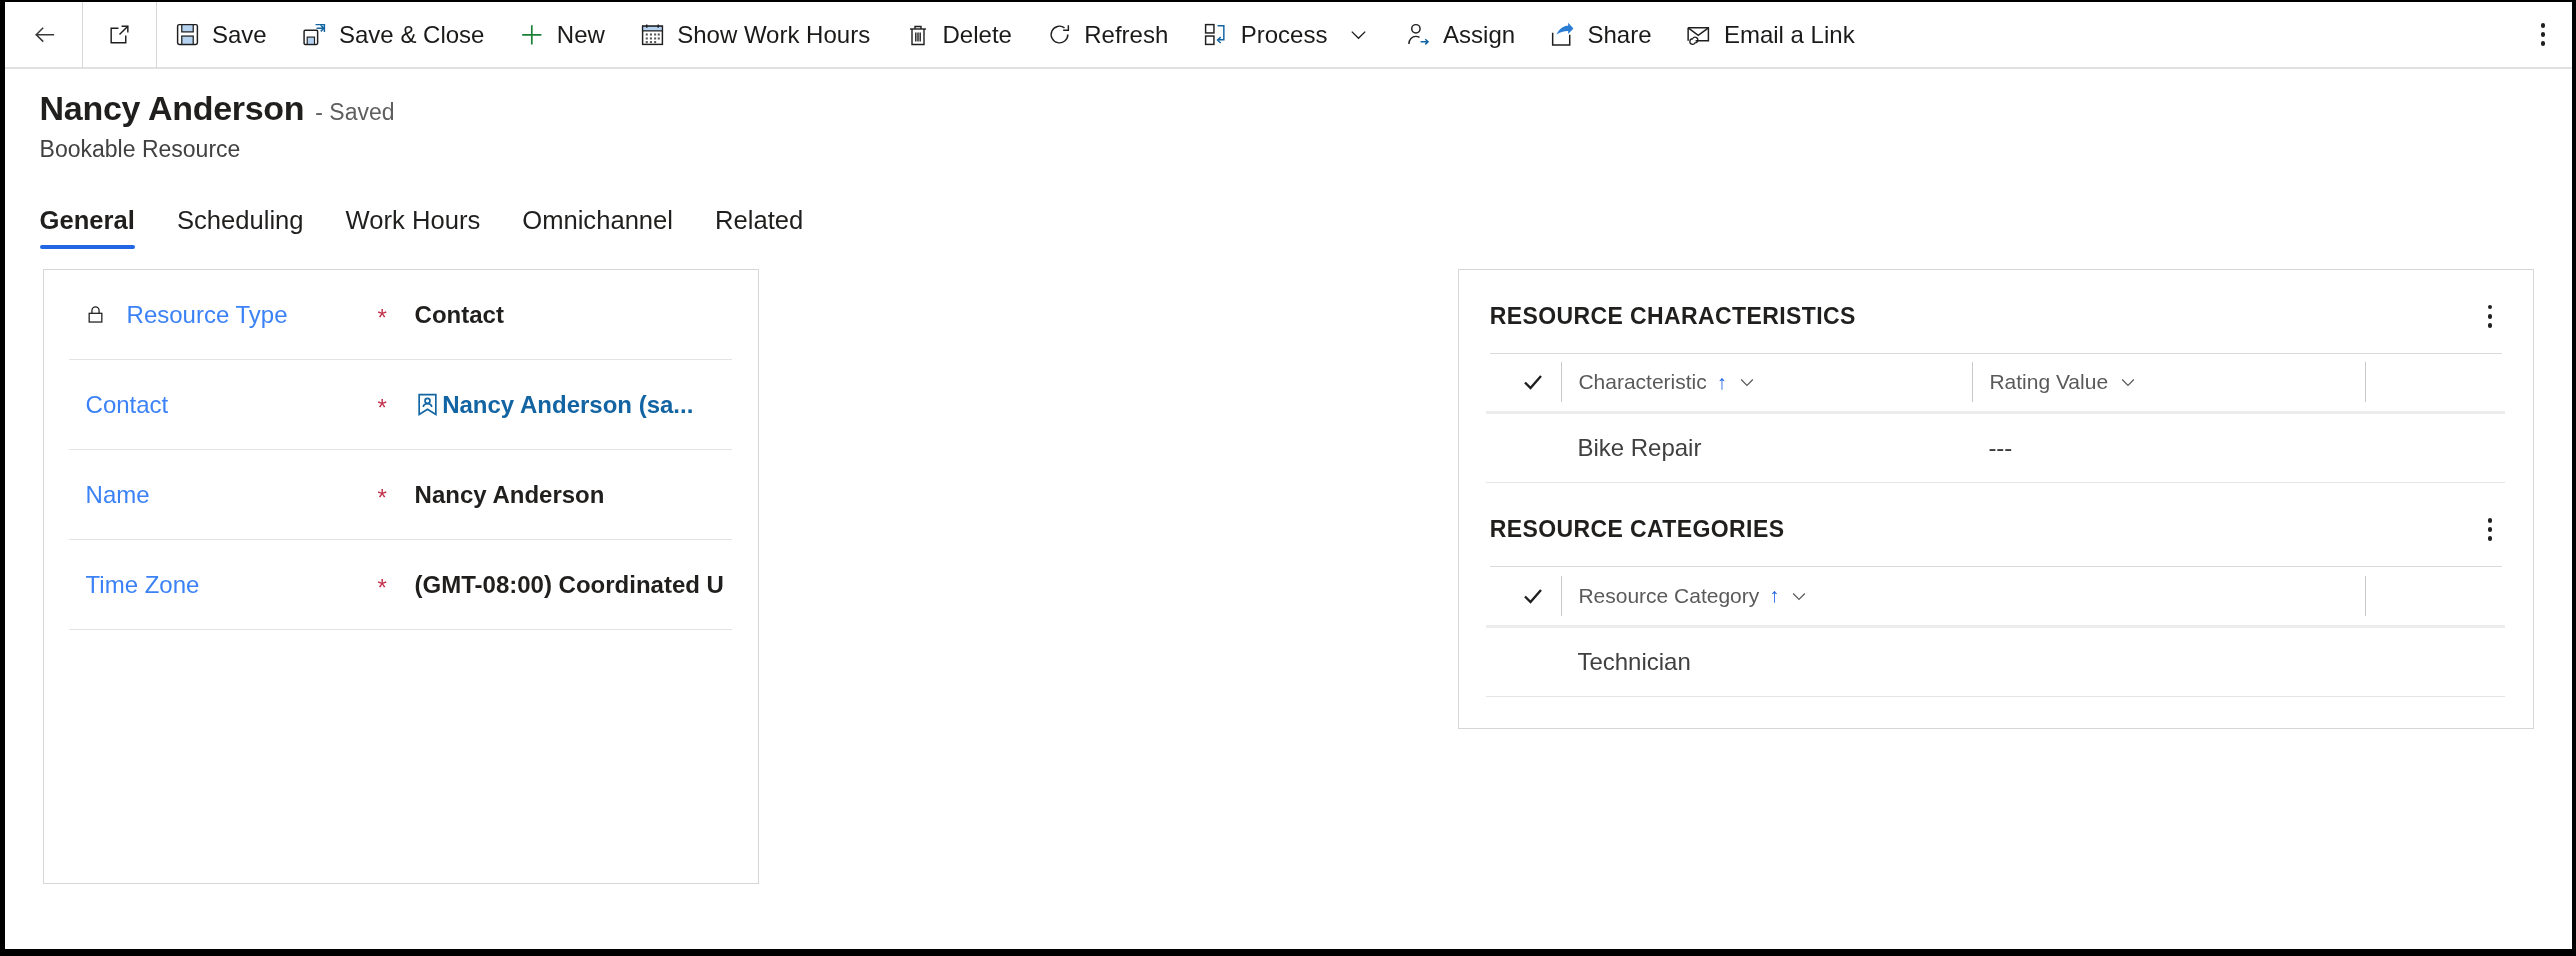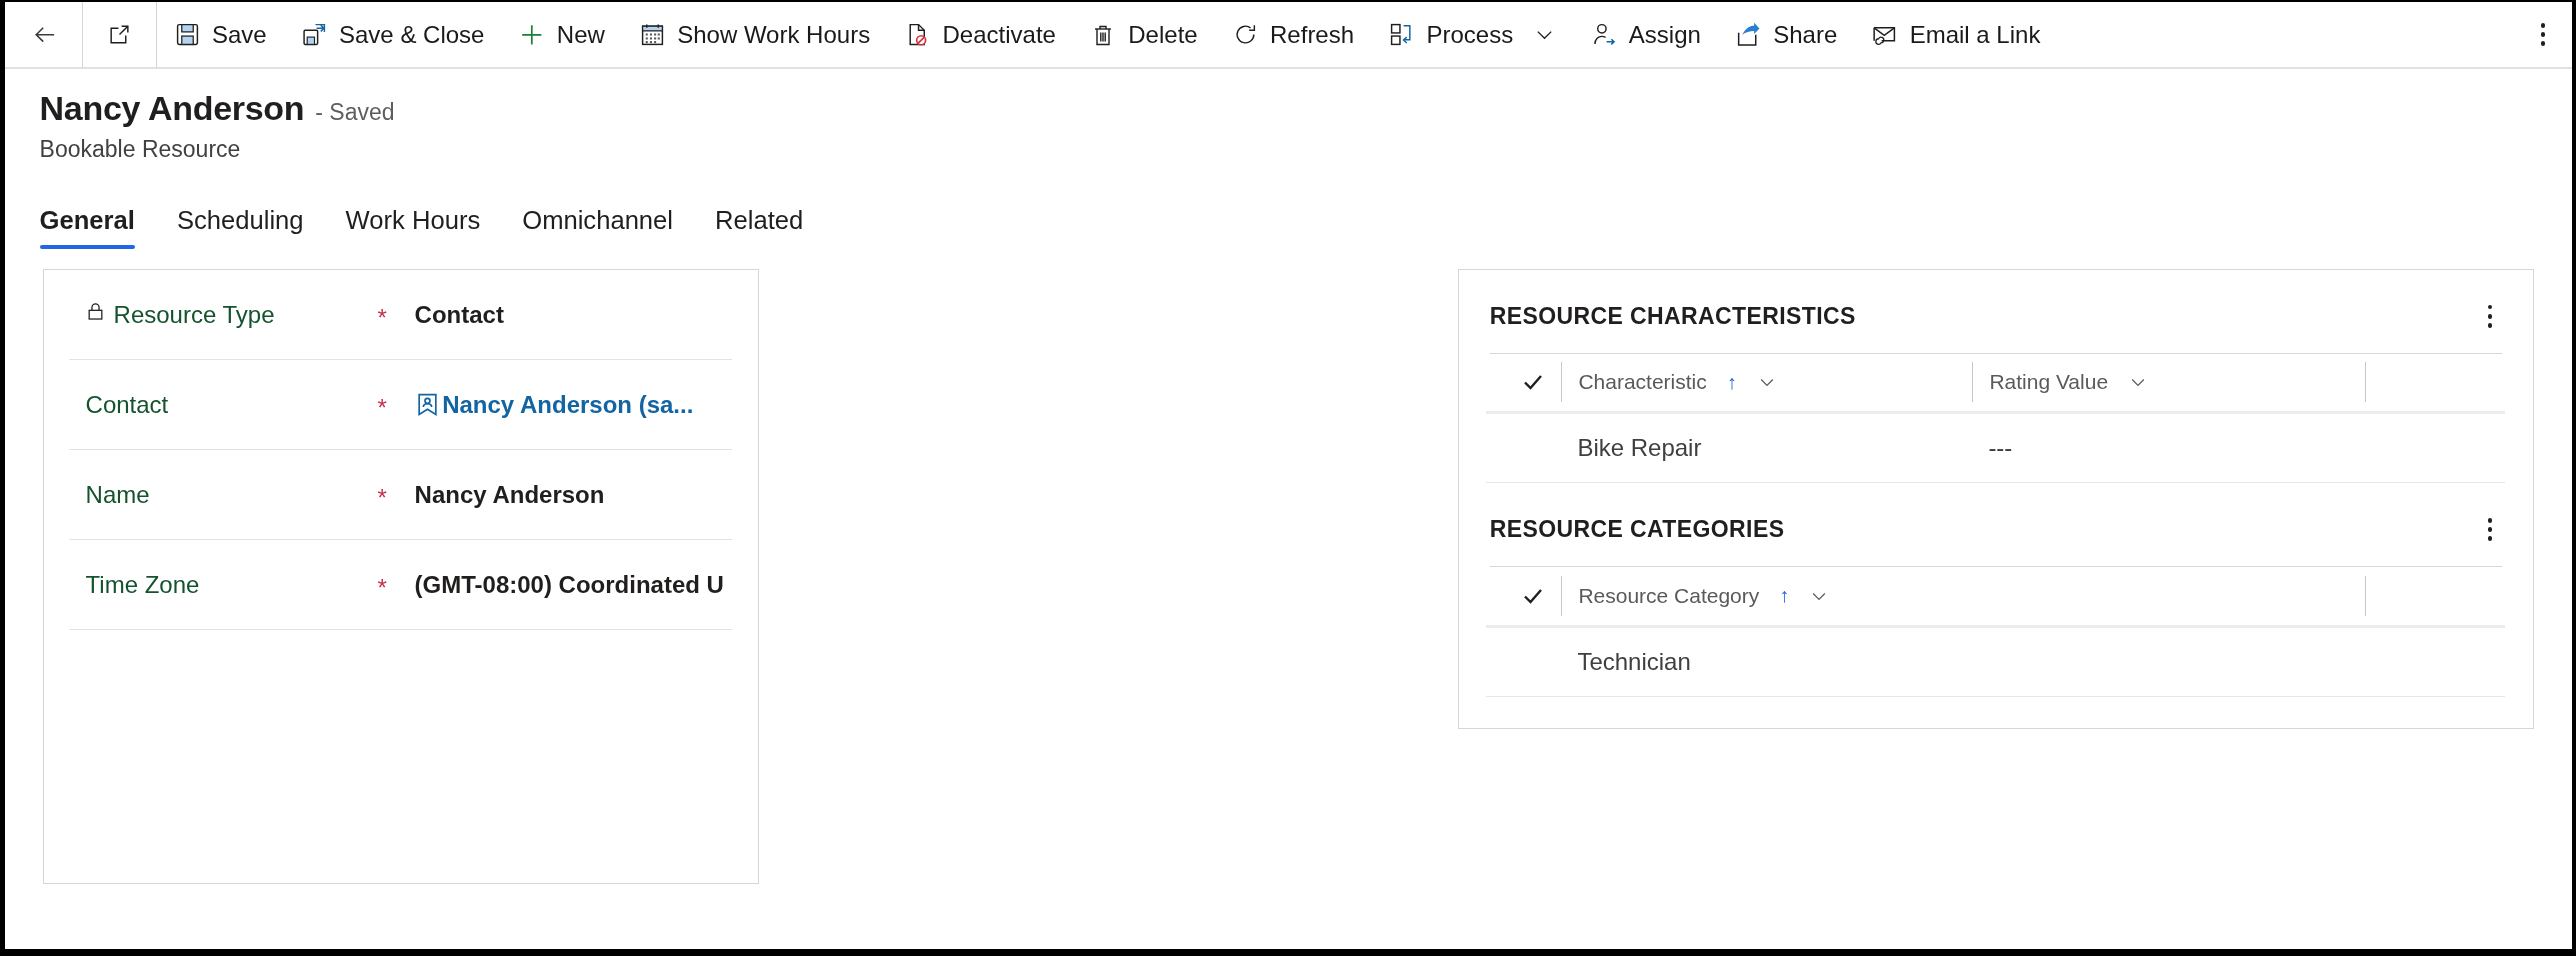--- a/index.html
+++ b/index.html
@@ -166,26 +166,26 @@
   .field {
     display: flex;
     align-items: center;
     height: 90px;
     border-bottom: 0.9px solid #e3e3e3;
     padding-left: 16.4px;
   }
   .field:last-child { border-bottom: 0.9px solid #e3e3e3; }
   .f-label {
     display: flex;
-    align-items: flex-start;
-    gap: 8px;
+    align-items: center;
+    gap: 21px;
     width: 292px;
     flex: 0 0 292px;
     font-size: 24px;
-    color: #14532d;
+    color: #3b82f6;
   }
   .lock-ico { width: 20px; height: 22px; flex: 0 0 20px; display:inline-flex; align-items:center; }
   .req {
     color: #c4314b;
     font-size: 24px;
     width: 37px;
     flex: 0 0 37px;
     line-height: 1;
     padding-top: 7.3px;
   }
@@ -236,21 +236,21 @@
   }
   .gh-check {
     width: 40px;
     flex: 0 0 40px;
     display: flex;
     align-items: center;
   }
   .gh-cell {
     display: flex;
     align-items: center;
-    gap: 20px;
+    gap: 10px;
     height: 40px;
     padding-left: 16.4px;
     border-left: 0.9px solid #c8c8c8;
     font-size: 21px;
     color: #5a5a5a;
   }
   .gh-cell.col1 { width: 411px; flex: 0 0 411px; }
   .gh-cell.col2 { width: 393px; flex: 0 0 393px; }
   .gh-cell.colend { width: 0.9px; flex: 0 0 0.9px; padding: 0; }
   .sort-up { font-size: 20px; color: #2266e3; }
@@ -347,31 +347,20 @@
               <rect x="17" y="14.8" width="2" height="2"></rect>
             <rect x="5.5" y="18.3" width="2" height="2"></rect>
               <rect x="9.5" y="18.3" width="2" height="2"></rect>
             <rect x="13.5" y="18.3" width="2" height="2"></rect>
           </g>
         </svg>
       </span>
       <span class="lbl">Show Work Hours</span>
     </div>
 
-    <div class="cmd-btn">
-      <span class="cmd-ico">
-        <svg width="25" height="25" viewBox="0 0 24 24">
-          <path d="M5 2.5h8l5.5 5.5v13.5H5z" fill="none" stroke="#1f1f1f" stroke-width="1.4"></path>
-          <path d="M13 2.5V8h5.5" fill="none" stroke="#1f1f1f" stroke-width="1.4"></path>
-          <circle cx="15.5" cy="17.5" r="4.3" fill="#fff" stroke="#d13438" stroke-width="1.6"></circle>
-          <path d="M12.7 20.3l5.6-5.6" stroke="#d13438" stroke-width="1.6"></path>
-        </svg>
-      </span>
-      <span class="lbl">Deactivate</span>
-    </div>
 
     <div class="cmd-btn">
       <span class="cmd-ico">
         <svg width="24" height="24" viewBox="0 0 24 24" fill="none" stroke="#1f1f1f" stroke-width="1.4">
           <path d="M4 6h16"></path>
           <path d="M9 6V3.5h6V6"></path>
           <path d="M6 6v15.5h12V6"></path>
           <path d="M9.8 9.5v9M12 9.5v9M14.2 9.5v9"></path>
         </svg>
       </span>

